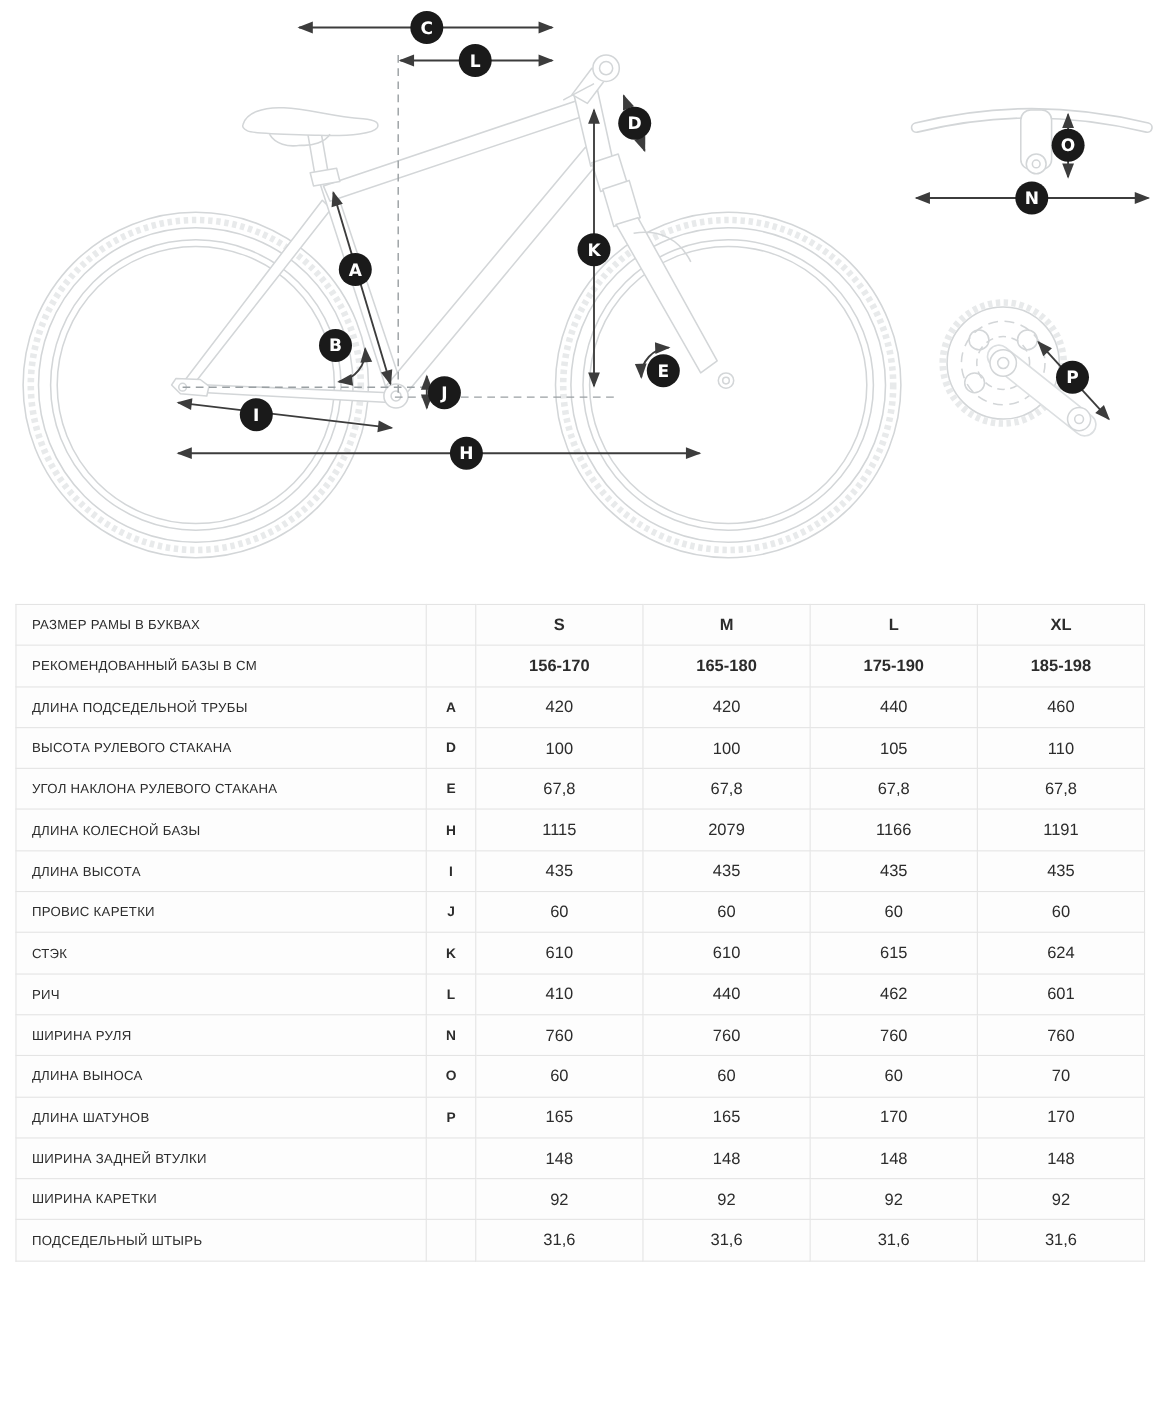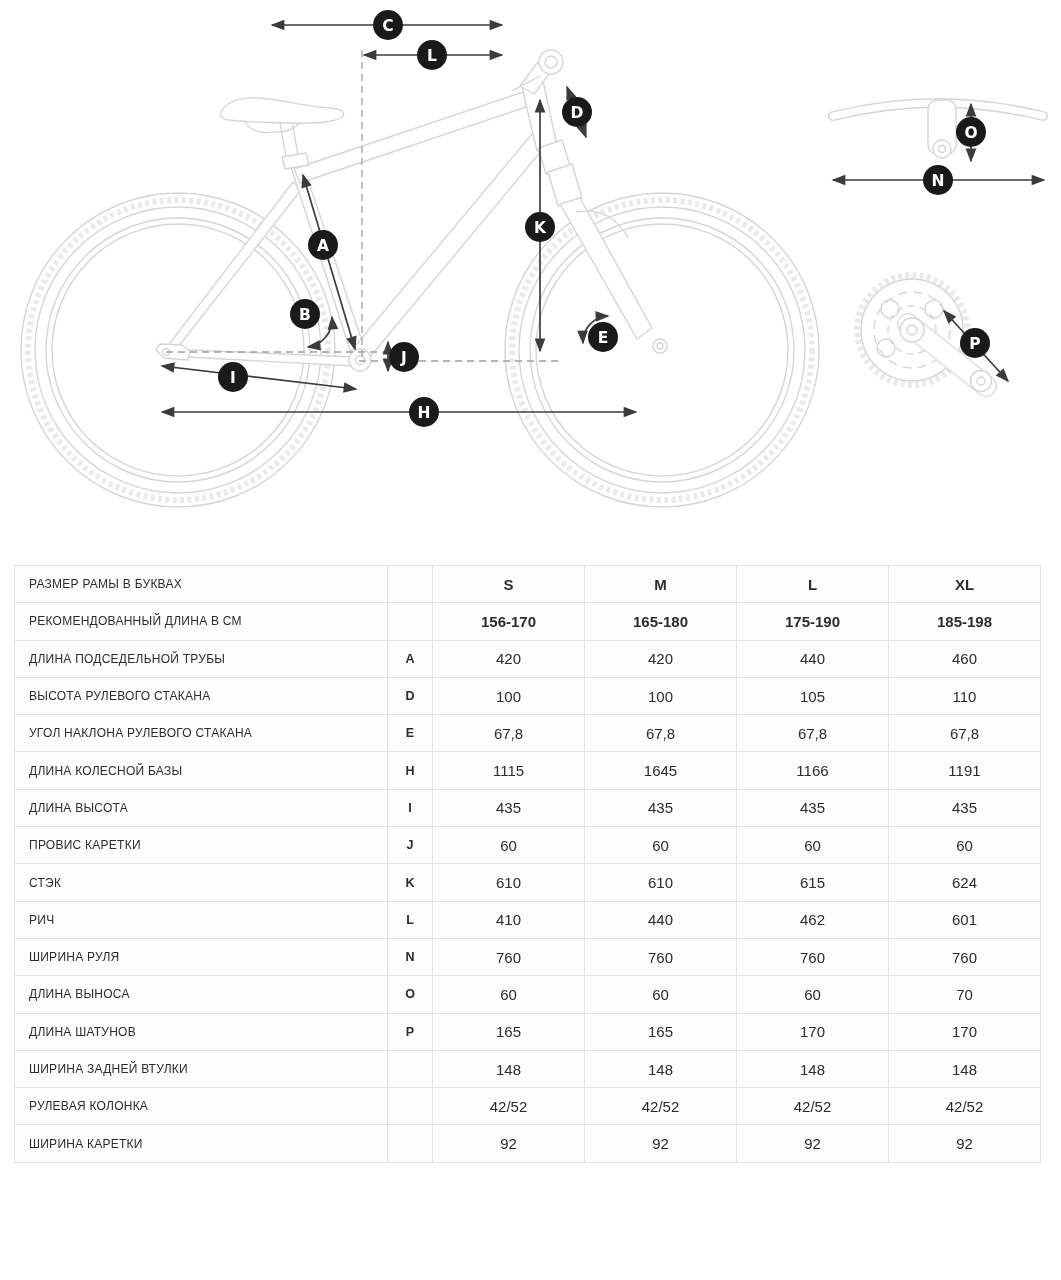--- a/index.html
+++ b/index.html
@@ -10,21 +10,21 @@
   .bk{fill:none;stroke:#d3d6d8;stroke-width:1.4;}
   .tube{fill:#ffffff;stroke:#d3d6d8;stroke-width:1.4;stroke-linejoin:round;}
   .tread{fill:none;stroke:#e8eaeb;stroke-width:6;}
   .dash{fill:none;stroke:#9aa0a3;stroke-width:1.3;stroke-dasharray:7 5;}
   .arr{fill:none;stroke:#3c3c3c;stroke-width:1.7;}
   .marker-circle{fill:#1a1a1a;}
   .marker-letter{fill:#ffffff;font-family:"DejaVu Sans",sans-serif;font-weight:700;
                  font-size:15.5px;text-anchor:middle;}
   
   .spec-table{position:absolute;left:14px;top:549px;width:1026px;border-collapse:collapse;
-              table-layout:fixed;background:#fdfdfd;margin-top:16px;}
+              table-layout:fixed;background:#fdfdfd;}
   .spec-table td{border:1px solid #e4e4e4;height:36.3px;padding:0;vertical-align:middle;
                  color:#2c2c2c;overflow:hidden;white-space:nowrap;}
   .c-label{font-size:12px;text-align:left;padding-left:14px !important;letter-spacing:.25px;}
   .c-letter{font-size:12.5px;font-weight:700;text-align:center;}
   .c-val{font-size:15px;text-align:center;}
   tr.bold-row .c-val{font-weight:700;}
 </style>
 </head>
 <body>
 
@@ -200,21 +200,21 @@
     <tbody>
         <tr class="bold-row">
     <td class="c-label">РАЗМЕР РАМЫ В БУКВАХ</td>
     <td class="c-letter"></td>
     <td class="c-val">S</td>
     <td class="c-val">M</td>
     <td class="c-val">L</td>
     <td class="c-val">XL</td>
   </tr>
         <tr class="bold-row">
-    <td class="c-label">РЕКОМЕНДОВАННЫЙ ДЛИНА В СМ</td>
+    <td class="c-label">РЕКОМЕНДОВАННЫЙ БАЗЫ В СМ</td>
     <td class="c-letter"></td>
     <td class="c-val">156-170</td>
     <td class="c-val">165-180</td>
     <td class="c-val">175-190</td>
     <td class="c-val">185-198</td>
   </tr>
         <tr>
     <td class="c-label">ДЛИНА ПОДСЕДЕЛЬНОЙ ТРУБЫ</td>
     <td class="c-letter">A</td>
     <td class="c-val">420</td>
@@ -235,21 +235,21 @@
     <td class="c-letter">E</td>
     <td class="c-val">67,8</td>
     <td class="c-val">67,8</td>
     <td class="c-val">67,8</td>
     <td class="c-val">67,8</td>
   </tr>
         <tr>
     <td class="c-label">ДЛИНА КОЛЕСНОЙ БАЗЫ</td>
     <td class="c-letter">H</td>
     <td class="c-val">1115</td>
-    <td class="c-val">1645</td>
+    <td class="c-val">2079</td>
     <td class="c-val">1166</td>
     <td class="c-val">1191</td>
   </tr>
         <tr>
     <td class="c-label">ДЛИНА ВЫСОТА</td>
     <td class="c-letter">I</td>
     <td class="c-val">435</td>
     <td class="c-val">435</td>
     <td class="c-val">435</td>
     <td class="c-val">435</td>
@@ -304,31 +304,31 @@
   </tr>
         <tr>
     <td class="c-label">ШИРИНА ЗАДНЕЙ ВТУЛКИ</td>
     <td class="c-letter"></td>
     <td class="c-val">148</td>
     <td class="c-val">148</td>
     <td class="c-val">148</td>
     <td class="c-val">148</td>
   </tr>
         <tr>
-    <td class="c-label">РУЛЕВАЯ КОЛОНКА</td>
-    <td class="c-letter"></td>
-    <td class="c-val">42/52</td>
-    <td class="c-val">42/52</td>
-    <td class="c-val">42/52</td>
-    <td class="c-val">42/52</td>
-  </tr>
-        <tr>
     <td class="c-label">ШИРИНА КАРЕТКИ</td>
     <td class="c-letter"></td>
     <td class="c-val">92</td>
     <td class="c-val">92</td>
     <td class="c-val">92</td>
     <td class="c-val">92</td>
   </tr>
+        <tr>
+    <td class="c-label">ПОДСЕДЕЛЬНЫЙ ШТЫРЬ</td>
+    <td class="c-letter"></td>
+    <td class="c-val">31,6</td>
+    <td class="c-val">31,6</td>
+    <td class="c-val">31,6</td>
+    <td class="c-val">31,6</td>
+  </tr>
       </tbody>
   </table>
 
 </div>
 
 </body></html>

